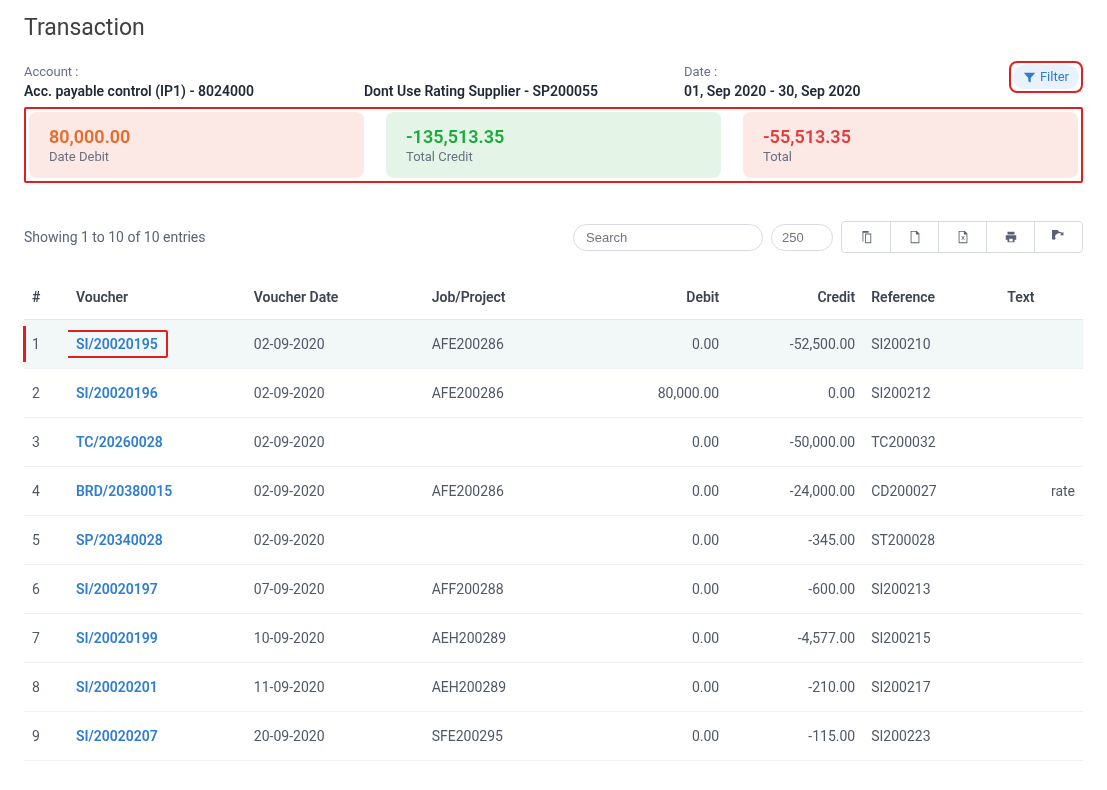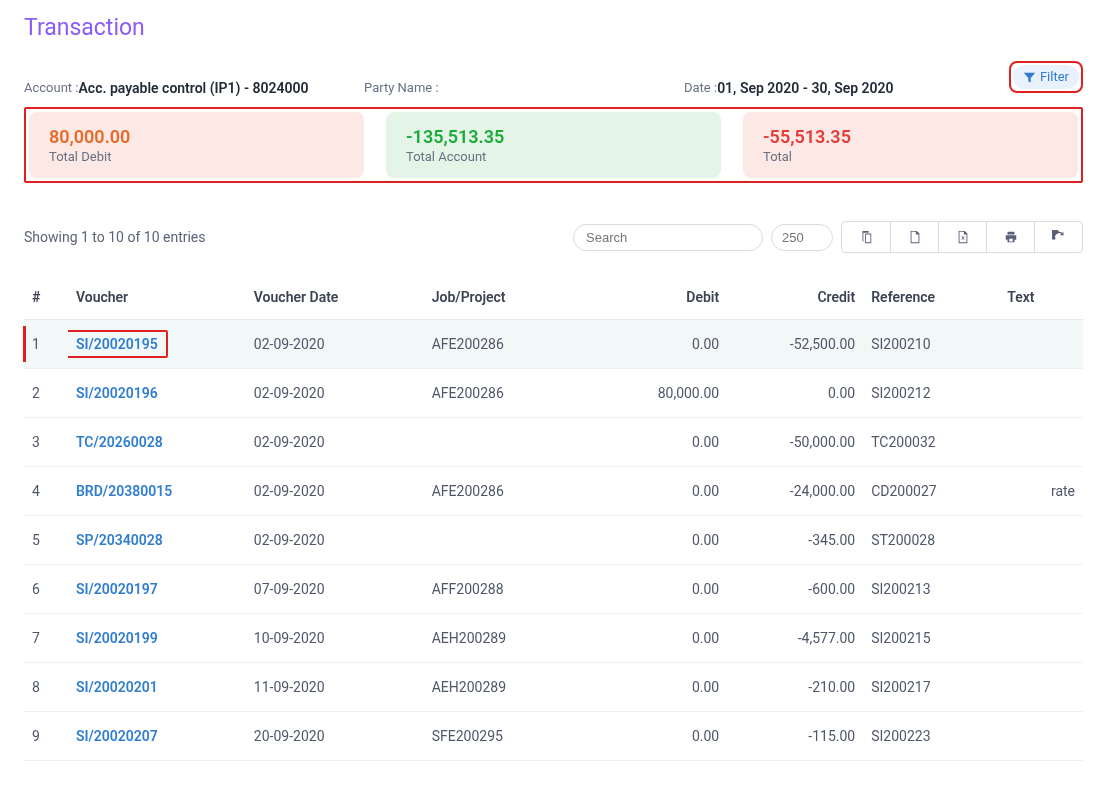--- a/index.html
+++ b/index.html
@@ -6,31 +6,31 @@
   body {
     margin: 0;
     font-family: -apple-system, BlinkMacSystemFont, "Segoe UI", Roboto, "Helvetica Neue", Arial, sans-serif;
     color: #4a5568;
     background: #fff;
     padding: 12px 24px;
   }
   h1.page-title {
     font-size: 23px;
     font-weight: 400;
-    color: #8b5cf6;
+    color: #404040;
     margin: 2px 0 20px 0;
   }
   .info-row {
     display: flex;
     align-items: flex-end;
     margin-bottom: 8px;
   }
   .info-block {
     display: flex;
-    flex-direction: row;
+    flex-direction: column;
   }
   .info-block .label { font-size: 13px; color: #697187; margin-bottom: 4px;}
   .info-block .value { font-size: 14px; color: #222a38; font-weight: 600;}
   .info-block.account { flex: 0 0 340px; }
   .info-block.party { flex: 0 0 320px; }
   .info-block.date { flex: 1; }
   .filter-wrap {
     border: 2px solid #e02020;
     padding: 2px;
     border-radius: 8px;
@@ -167,45 +167,45 @@
 <body>
 
 <h1 class="page-title">Transaction</h1>
 
 <div class="info-row">
   <div class="info-block account">
     <span class="label">Account :</span>
     <span class="value">Acc. payable control (IP1) - 8024000</span>
   </div>
   <div class="info-block party">
-    <span class="label">Party Name :</span>
+    <span class="value">Dont Use Rating Supplier - SP200055</span>
   </div>
   <div class="info-block date">
     <span class="label">Date :</span>
     <span class="value">01, Sep 2020 - 30, Sep 2020</span>
   </div>
   <div class="filter-wrap">
     <div class="filter-btn">
       <svg viewBox="0 0 16 16">
           <path d="M1 2h14l-5.5 6.5V14l-3-1.5V8.5L1 2z"></path>
         </svg>
       <span>Filter</span>
     </div>
   </div>
 </div>
 
 <div class="cards-outline">
   <div class="cards-row">
     <div class="card debit">
       <div class="amount">80,000.00</div>
-      <div class="caption">Total Debit</div>
+      <div class="caption">Date Debit</div>
     </div>
     <div class="card credit">
       <div class="amount">-135,513.35</div>
-      <div class="caption">Total Account</div>
+      <div class="caption">Total Credit</div>
     </div>
     <div class="card total">
       <div class="amount">-55,513.35</div>
       <div class="caption">Total</div>
     </div>
   </div>
 </div>
 
 <div class="showing-row">
   <div class="showing-text">Showing 1 to 10 of 10 entries</div>

